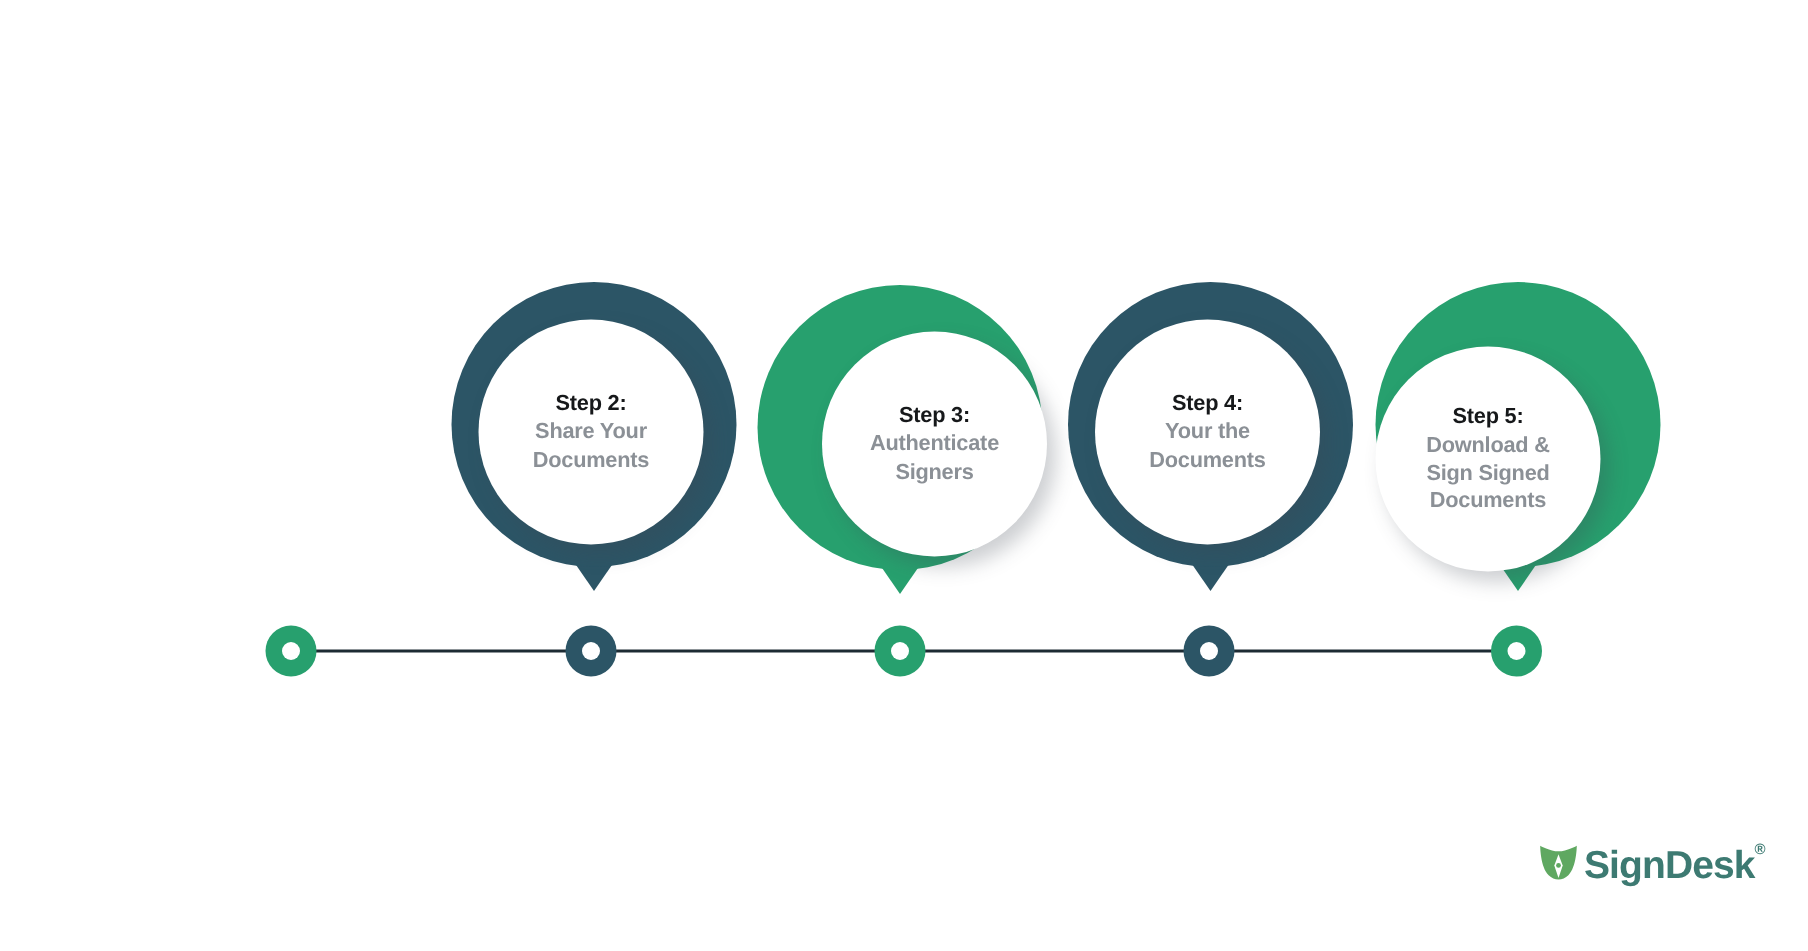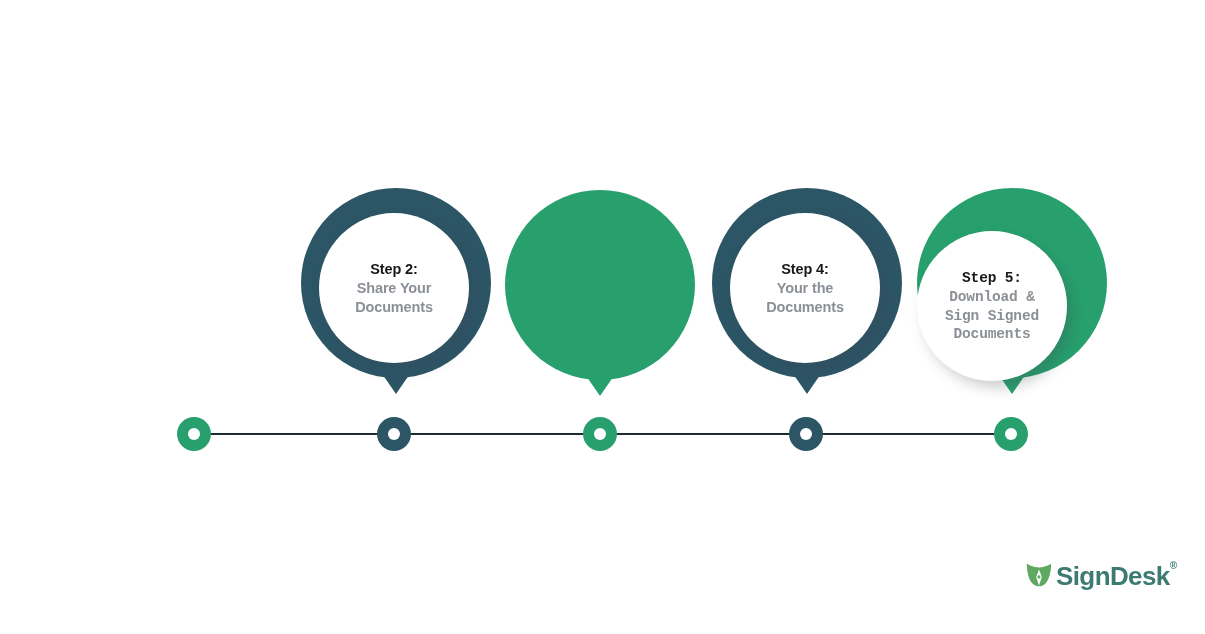--- a/index.html
+++ b/index.html
@@ -181,38 +181,45 @@
           <span class="pin-step">Step 2:</span>
           <span class="pin-desc">Share Your</span>
           <span class="pin-desc">Documents</span>
         </div>
       </div>
     </div>
 
     <div class="pin" style="left:505px; top:190px;">
       <div class="pin-tail" style="color:#27a06e;"></div>
       <div class="pin-ring" style="background:#27a06e;"></div>
+      <div class="pin-face" style="left:43px; top:31px;">
+        <div class="pin-text">
+          <span class="pin-step">Step 3:</span>
+          <span class="pin-desc">Authenticate</span>
+          <span class="pin-desc">Signers</span>
+        </div>
+      </div>
     </div>
 
     <div class="pin" style="left:712px; top:188px;">
       <div class="pin-tail" style="color:#2c5566;"></div>
       <div class="pin-ring" style="background:#2c5566;"></div>
       <div class="pin-face" style="left:18px; top:25px;">
         <div class="pin-text">
           <span class="pin-step">Step 4:</span>
           <span class="pin-desc">Your the</span>
           <span class="pin-desc">Documents</span>
         </div>
       </div>
     </div>
 
     <div class="pin" style="left:917px; top:188px;">
       <div class="pin-tail" style="color:#27a06e;"></div>
       <div class="pin-ring" style="background:#27a06e;"></div>
-      <div class="pin-face" style="left:0px; top:43px;font-family:Liberation Mono, monospace;">
+      <div class="pin-face" style="left:0px; top:43px;">
         <div class="pin-text">
           <span class="pin-step">Step 5:</span>
           <span class="pin-desc">Download &amp;</span>
           <span class="pin-desc">Sign Signed</span>
           <span class="pin-desc">Documents</span>
         </div>
       </div>
     </div>
 
   </div>

